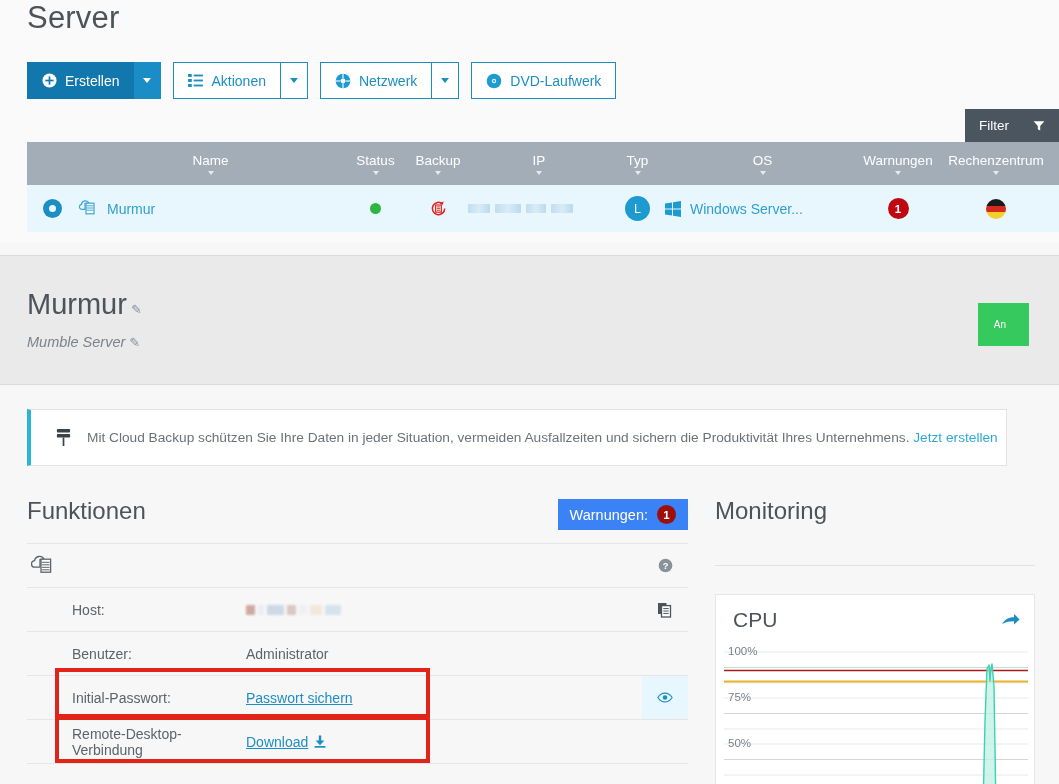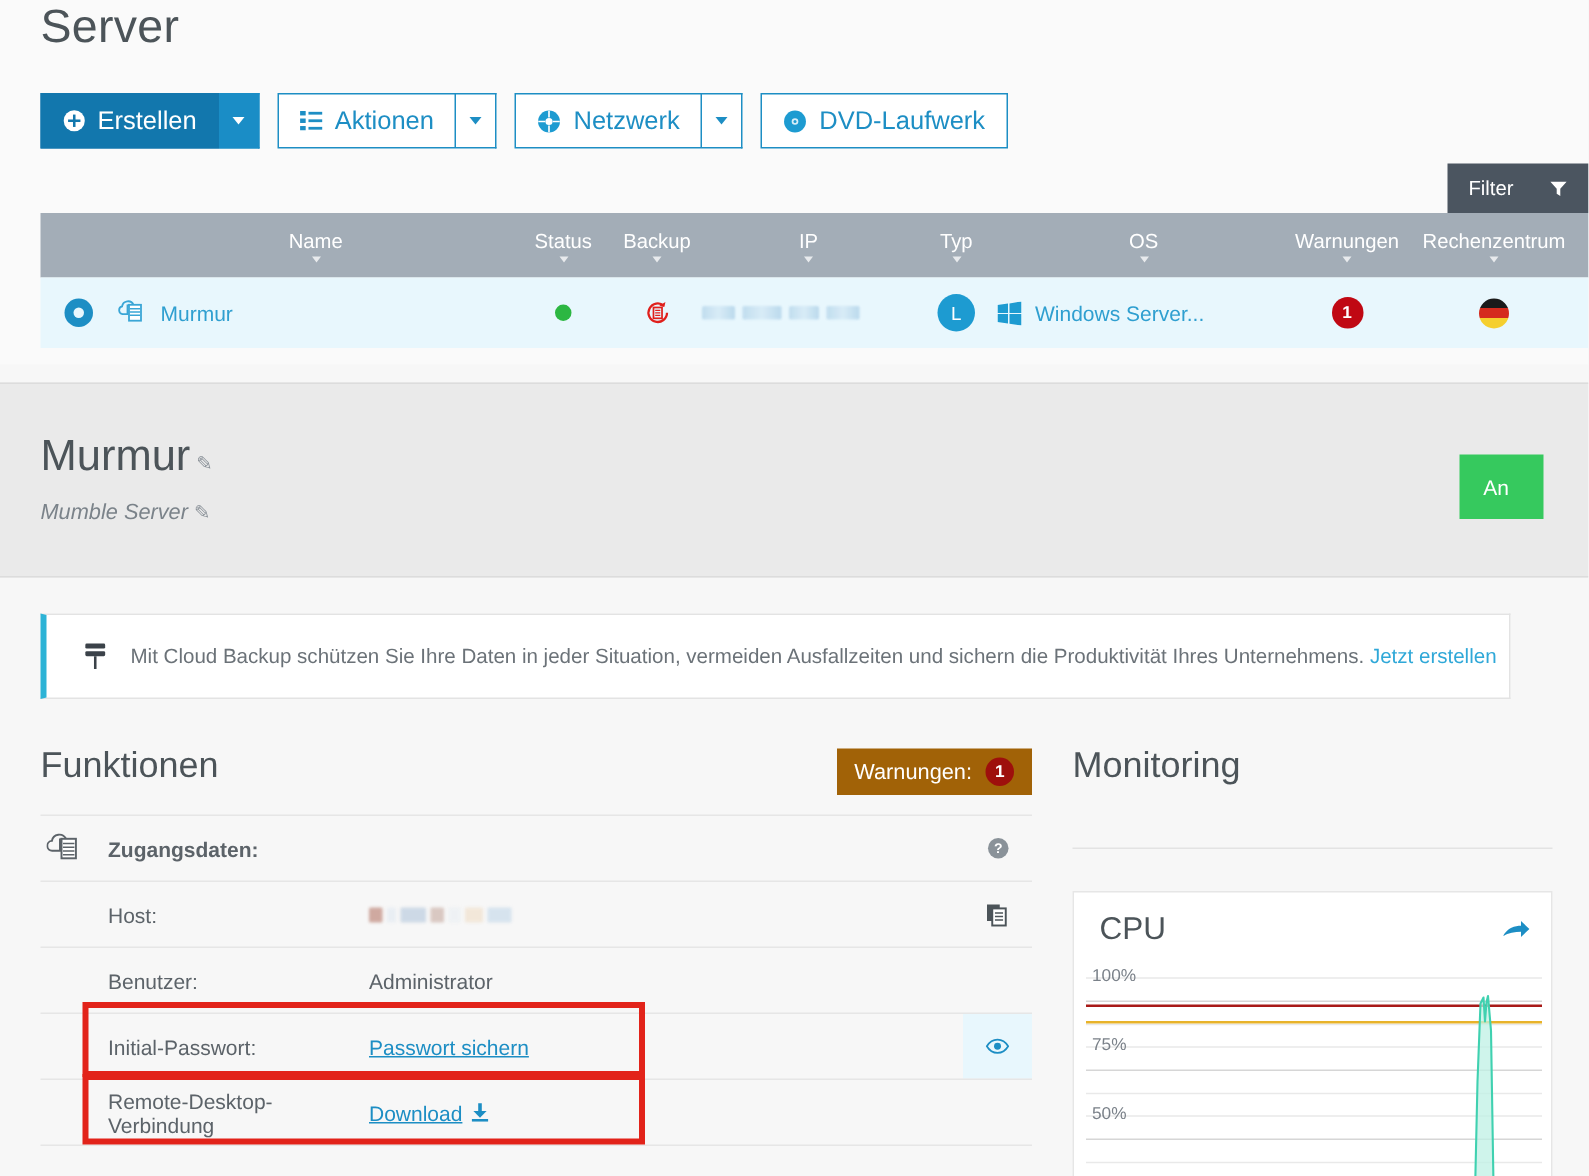--- a/index.html
+++ b/index.html
@@ -23,21 +23,21 @@
     font-size:31px; font-weight:400; color:#4c5459;
     letter-spacing:.2px;
   }
 
   
   .toolbar{ position:absolute; left:27px; top:62px; display:flex; align-items:stretch; }
   .btn-group{ display:flex; margin-right:12px; }
   .btn{
     display:flex; align-items:center; gap:8px;
     height:37px; padding:0 14px;
-    font-size:17px; line-height:1;
+    font-size:14px; line-height:1;
     border:1px solid #1d8ec4;
     background:#fff; color:#1d8ec4;
     cursor:pointer; white-space:nowrap;justify-content:center;
   }
   .btn.primary{ background:#1277ad; border-color:#1277ad; color:#fff; }
   .btn.caret{ padding:0 9px; border-left:0; }
   .btn.primary.caret{ background:#1a8dc6; border-color:#1a8dc6; }
   .btn .caret-glyph{ border-left:4px solid transparent;border-right:4px solid transparent;border-top:5px solid currentColor; display:inline-block; }
   .ic{ display:inline-flex; align-items:center; justify-content:center; }
 
@@ -101,39 +101,39 @@
   .detail-head{
     position:absolute; left:0; top:255px; width:1059px; height:130px;
     background:#eaeaea; border-top:1px solid #dcdcdc; border-bottom:1px solid #dcdcdc;
   }
   .srv-name{ position:absolute; left:27px; top:32px; font-size:29px; color:#4c5459; display:flex; align-items:baseline; gap:4px; }
   .srv-sub { position:absolute; left:27px; top:78px; font-size:14.5px; font-style:italic; color:#7b838a; display:flex; align-items:baseline; gap:4px;}
   .pencil{ font-size:13px; color:#8b9299; font-style:normal; }
   .an-btn{
     position:absolute; right:30px; top:47px;
     background:#36c95e; color:#fff; border:0;
-    height:43px; padding:0 16px; font-size:14px;
+    height:43px; padding:0 16px; font-size:10px;
     display:flex; align-items:center; gap:7px; cursor:pointer;
   }
 
   
   .banner{
     position:absolute; left:27px; top:409px; width:980px; height:57px;
     background:#fff; border:1px solid #e3e3e3; border-left:4px solid #2cb3d6;
     display:flex; align-items:center; gap:15px; padding-left:24px;
     font-size:13.7px; color:#6b7278;
   }
   .banner a{ color:#2fa8d8; text-decoration:none; }
 
   
   .col-left{ position:absolute; left:27px; top:497px; width:661px; }
   .sec-title{ font-size:24px; color:#4c5459; font-weight:400; }
   .warn-pill{
     position:absolute; right:0; top:2px;
-    background:#a16207; color:#fff; height:31px; padding:0 12px;
+    background:#3b82f6; color:#fff; height:31px; padding:0 12px;
     display:flex; align-items:center; gap:9px; font-size:14.5px; cursor:pointer;
   }
   .warn-pill .cnt{
     width:19px;height:19px;border-radius:50%;background:#9e0f0c;
     display:flex;align-items:center;justify-content:center;font-size:11.5px;font-weight:bold;
   }
   .fn-list{ position:absolute; left:0; top:46px; width:661px; }
   .fn-row{
     display:flex; align-items:center; height:44px;
     border-top:1px solid #e6e6e6; font-size:14px; color:#5a6view;
@@ -398,21 +398,20 @@
       <span class="fn-icon ic">
         <svg width="26" height="22" viewBox="0 0 26 22">
             <path d="M13 4.2A5 5 0 0 0 3.6 5.6 3.3 3.3 0 0 0 4 12.2h5V4.6Z" fill="none" stroke="#5c6369" stroke-width="1.3"></path>
             <rect x="10" y="4.2" width="9.6" height="13" fill="#fff" stroke="#5c6369" stroke-width="1.3"></rect>
             <line x1="11" y1="7.3" x2="18.6" y2="7.3" stroke="#5c6369" stroke-width="1"></line>
             <line x1="11" y1="9.8" x2="18.6" y2="9.8" stroke="#5c6369" stroke-width="1"></line>
             <line x1="11" y1="12.3" x2="18.6" y2="12.3" stroke="#5c6369" stroke-width="1"></line>
             <line x1="11" y1="14.8" x2="18.6" y2="14.8" stroke="#5c6369" stroke-width="1"></line>
           </svg>
       </span>
-      <span class="lbl">Zugangsdaten:</span>
       <span class="val"></span>
       <span class="act">
         <svg width="15" height="15" viewBox="0 0 16 16">
             <circle cx="8" cy="8" r="7.3" fill="#8a9299"></circle>
             <text x="8" y="11.6" font-size="10" font-family="Liberation Sans, sans-serif" fill="#fff" text-anchor="middle" font-weight="bold">?</text>
           </svg>
       </span>
     </div>
 
     <div class="fn-row">

